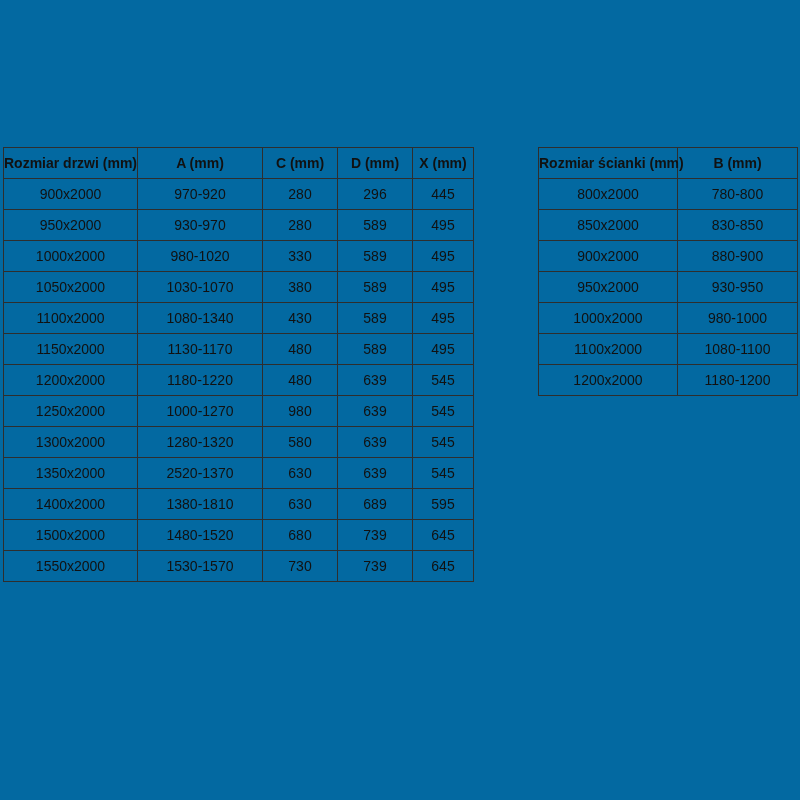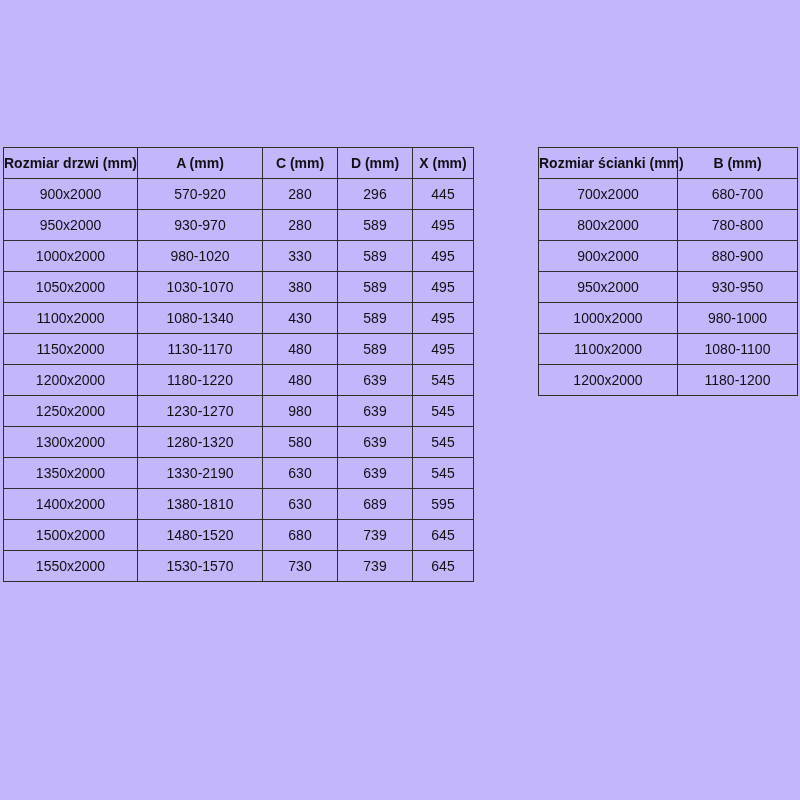--- a/index.html
+++ b/index.html
@@ -4,21 +4,21 @@
 <style>
   html, body {
     margin: 0;
     padding: 0;
     background: #ffffff;
   }
   .page {
     position: relative;
     width: 800px;
     height: 800px;
-    background: #c4b5fd;
+    background: #0369a1;
     overflow: hidden;
     font-family: "Liberation Sans", sans-serif;
   }
   table.spec {
     position: absolute;
     border-collapse: collapse;
     table-layout: fixed;
     font-family: "Liberation Sans", sans-serif;
     font-size: 14px;
     color: #111111;
@@ -65,21 +65,21 @@
           <th>Rozmiar drzwi (mm)</th>
           <th>A (mm)</th>
           <th>C (mm)</th>
           <th>D (mm)</th>
           <th>X (mm)</th>
         </tr>
       </thead>
     <tbody>
         <tr>
           <td>900x2000</td>
-          <td>570-920</td>
+          <td>970-920</td>
           <td>280</td>
           <td>296</td>
           <td>445</td>
         </tr>
         <tr>
           <td>950x2000</td>
           <td>930-970</td>
           <td>280</td>
           <td>589</td>
           <td>495</td>
@@ -114,35 +114,35 @@
         </tr>
         <tr>
           <td>1200x2000</td>
           <td>1180-1220</td>
           <td>480</td>
           <td>639</td>
           <td>545</td>
         </tr>
         <tr>
           <td>1250x2000</td>
-          <td>1230-1270</td>
+          <td>1000-1270</td>
           <td>980</td>
           <td>639</td>
           <td>545</td>
         </tr>
         <tr>
           <td>1300x2000</td>
           <td>1280-1320</td>
           <td>580</td>
           <td>639</td>
           <td>545</td>
         </tr>
         <tr>
           <td>1350x2000</td>
-          <td>1330-2190</td>
+          <td>2520-1370</td>
           <td>630</td>
           <td>639</td>
           <td>545</td>
         </tr>
         <tr>
           <td>1400x2000</td>
           <td>1380-1810</td>
           <td>630</td>
           <td>689</td>
           <td>595</td>
@@ -170,28 +170,28 @@
       <col style="width:120px">
     </colgroup>
     <thead>
         <tr>
           <th>Rozmiar ścianki (mm)</th>
           <th>B (mm)</th>
         </tr>
       </thead>
     <tbody>
         <tr>
-          <td>700x2000</td>
-          <td>680-700</td>
-        </tr>
-        <tr>
           <td>800x2000</td>
           <td>780-800</td>
         </tr>
         <tr>
+          <td>850x2000</td>
+          <td>830-850</td>
+        </tr>
+        <tr>
           <td>900x2000</td>
           <td>880-900</td>
         </tr>
         <tr>
           <td>950x2000</td>
           <td>930-950</td>
         </tr>
         <tr>
           <td>1000x2000</td>
           <td>980-1000</td>

